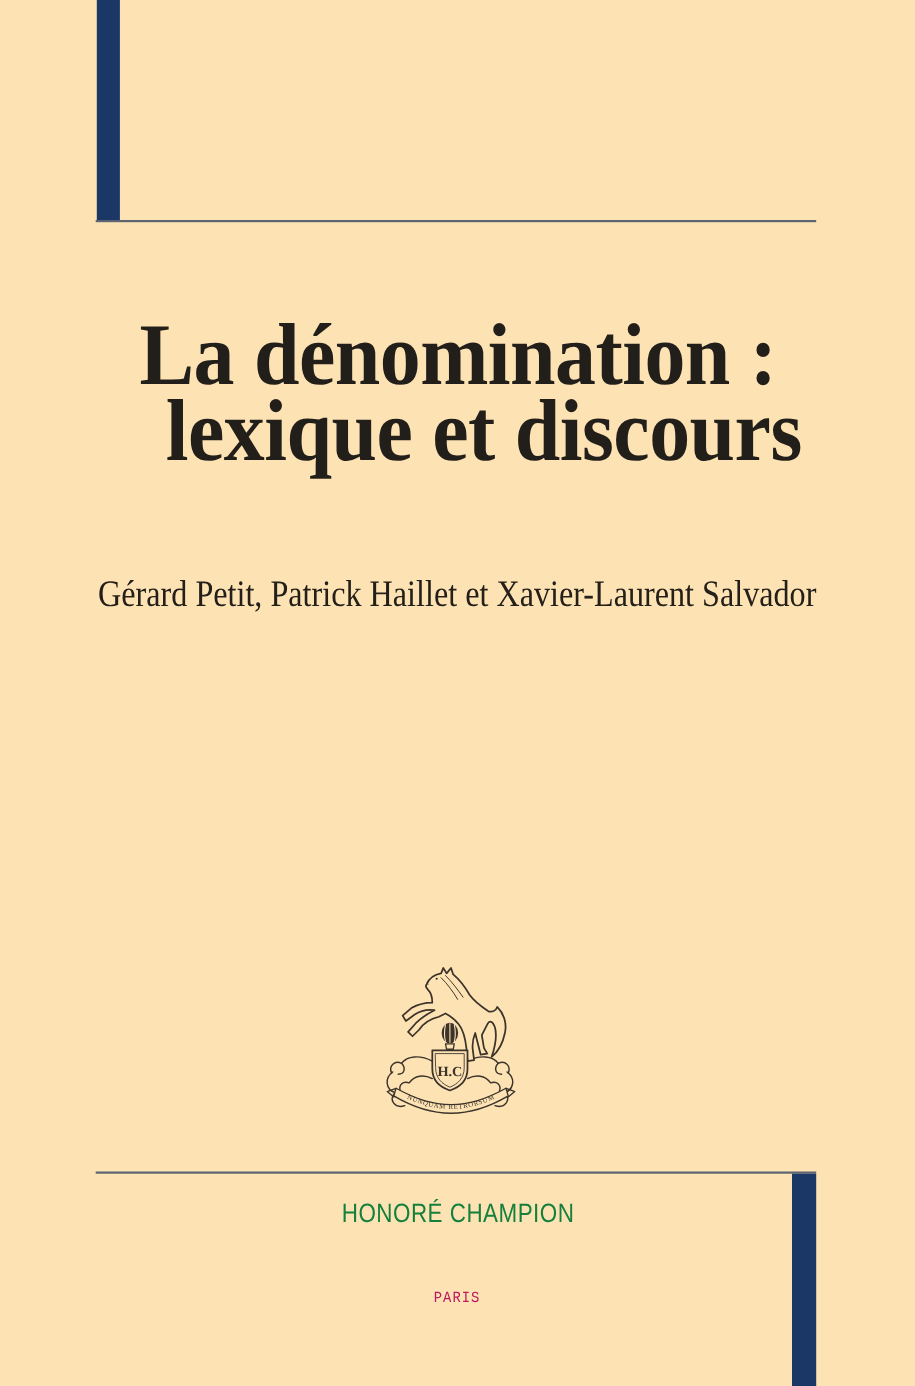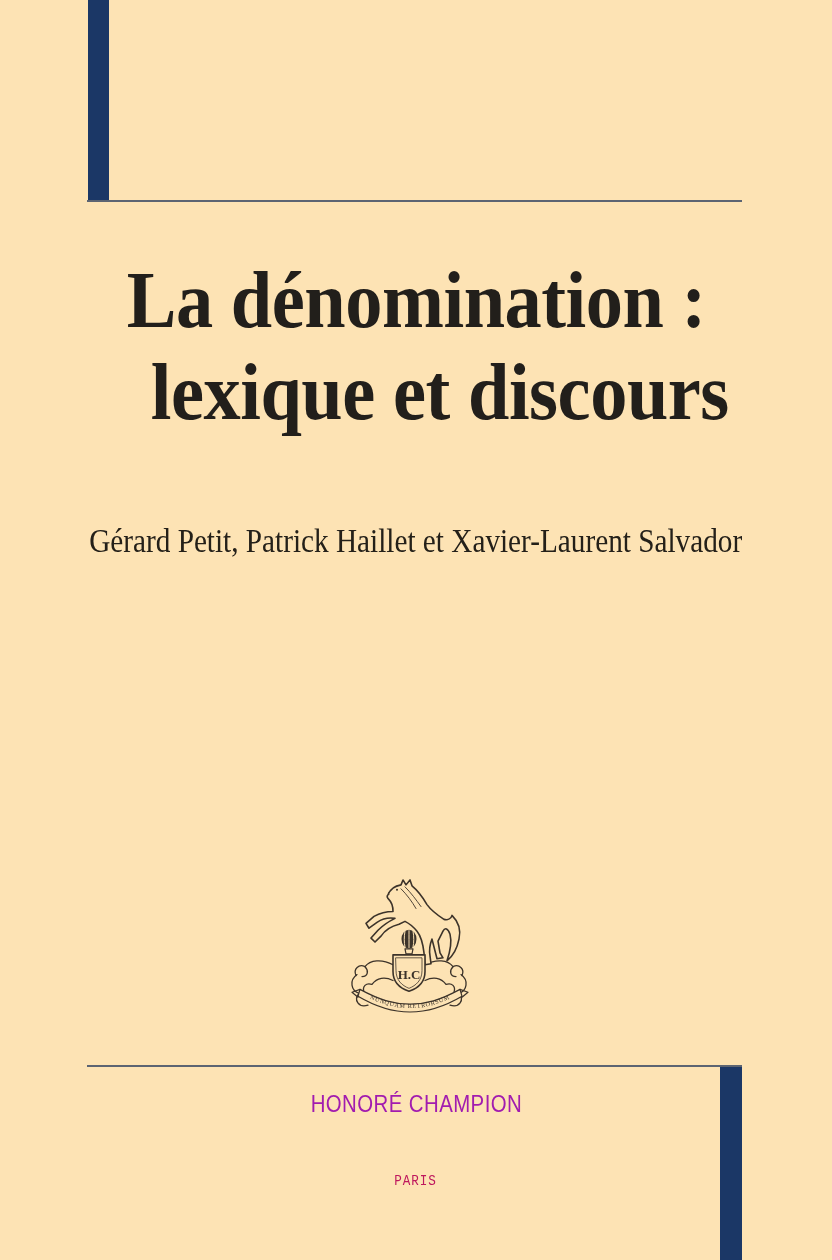--- a/index.html
+++ b/index.html
@@ -20,27 +20,27 @@
 
   .centered { position: absolute; left: 0; width: 832px; text-align: center; margin: 0; white-space: nowrap; }
 
   .title-line {
     font-size: 80px;
     line-height: 80px;
     font-weight: 700;
     color: #221f1b;
     letter-spacing: -0.5px;
   }
-  .title-1 { top: 260px; text-decoration: underline; }
+  .title-1 { top: 283px; text-decoration: underline; }
   .title-2 { top: 352px; padding-left: 24px; }
 
   .byline  { top: 492px; font-size: 25px; line-height: 30px; color: #242019; font-weight: 400; }
   .authors { top: 525px; font-size: 34px; line-height: 32px; color: #242019; font-weight: 400; }
 
-  .publisher { top: 1090px; font-size: 24px; line-height: 28px; color: #a21caf;
+  .publisher { top: 1090px; font-size: 24px; line-height: 28px; color: #15803d;
                font-family: "Liberation Sans", sans-serif; letter-spacing: 0.5px; }
   .city      { top: 1172px; font-size: 14px; line-height: 18px; color: #be185d;
                font-family: Liberation Mono, monospace; letter-spacing: 1px; }
 
   .cx { display: inline-block; transform-origin: 50% 50%; white-space: nowrap; }
   .cx93 { transform: scaleX(0.93); }
   .cx90 { transform: scaleX(0.90); }
   .cx86 { transform: scaleX(0.86); }
   .cx85 { transform: scaleX(0.85); }
 

